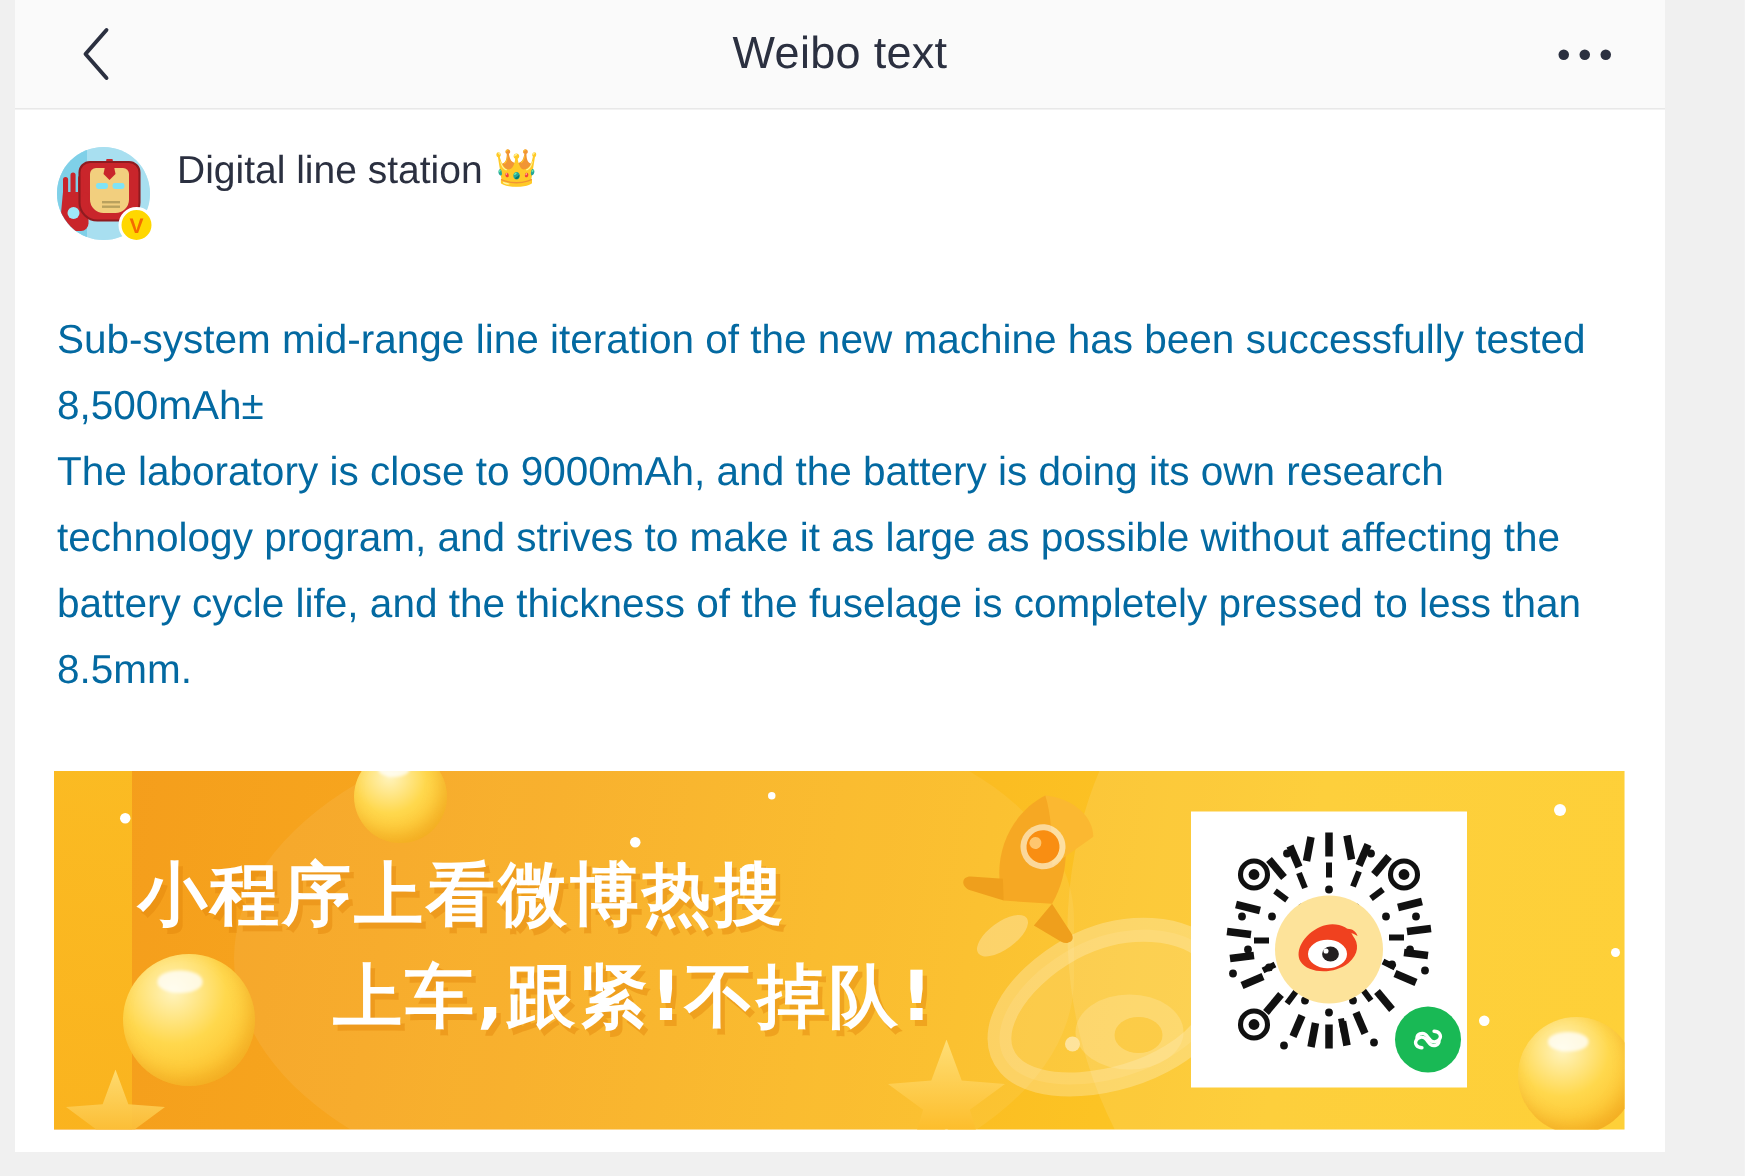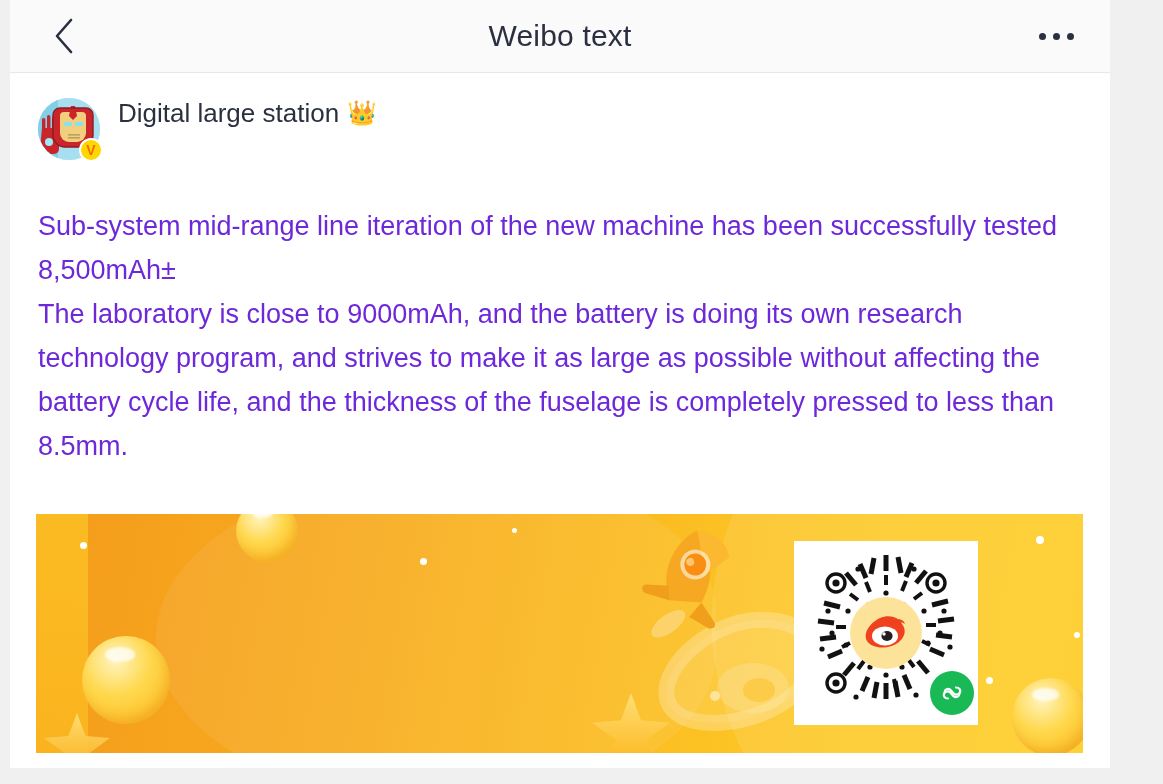--- a/index.html
+++ b/index.html
@@ -146,21 +146,21 @@
     margin-top: 4px;
     font-size: 23px;
     color: #a6a6a6;
   }
 
   
   .post-text {
     margin: 26px 28px 0 28px;
     font-size: 27px;
     line-height: 44px;
-    color: #6d28d9;
+    color: #0369a1;
   }
   .post-text p { margin: 0; }
 
   
   .banner {
     position: relative;
     margin: 46px 0 0 26px;
     width: 1047px;
     height: 239px;
     overflow: hidden;
@@ -367,21 +367,21 @@
             <circle cx="11" cy="44" r="4" fill="#9fe9f8"></circle>
 
             <path d="M22 10 h26 a7 7 0 0 1 7 7 v20 a12 12 0 0 1 -12 12 h-16 a12 12 0 0 1 -12 -12 v-20 a7 7 0 0 1 7 -7 z" fill="none" stroke="#8e1b20" stroke-width="1.4"></path>
           </svg>
         </div>
         <div class="verify-badge">V</div>
       </div>
 
       <div class="author-meta">
         <div class="author-name-line">
-          <span class="author-name">Digital large station</span>
+          <span class="author-name">Digital line station</span>
           <span class="crown-emoji">👑</span>
         </div>
       </div>
     </div>
 
     <div class="post-text">
       <p>Sub-system mid-range line iteration of the new machine has been successfully tested 8,500mAh±</p>
       <p>The laboratory is close to 9000mAh, and the battery is doing its own research technology program, and strives to make it as large as possible without affecting the battery cycle life, and the thickness of the fuselage is completely pressed to less than 8.5mm.</p>
     </div>
 
@@ -429,20 +429,24 @@
           <path d="M60 76 L66 98 C68 104 62 106 58 102 L44 86 Z" fill="#ef9f1c"></path>
 
           <circle cx="66" cy="38" r="15" fill="#ffffff" opacity=".55"></circle>
           <circle cx="66" cy="38" r="11" fill="#f98e12"></circle>
           <circle cx="62" cy="34" r="4" fill="#ffd487" opacity=".8"></circle>
 
           <ellipse cx="22" cy="86" rx="20" ry="9" fill="rgba(255,255,255,.28)" transform="rotate(-18 22 86)"></ellipse>
         </svg>
       </span>
 
+      <div class="banner-text">
+        <div>小程序上看微博热搜</div>
+        <div class="banner-line2">上车,跟紧!不掉队!</div>
+      </div>
 
       <div class="qr-card">
         <div class="qr-inner">
           <svg width="168" height="168" viewBox="0 0 168 168">
 
             <g fill="none" stroke="#111111" stroke-width="3.4">
               <circle cx="34" cy="34" r="9"></circle>
               <circle cx="134" cy="34" r="9"></circle>
               <circle cx="34" cy="134" r="9"></circle>
             </g>

